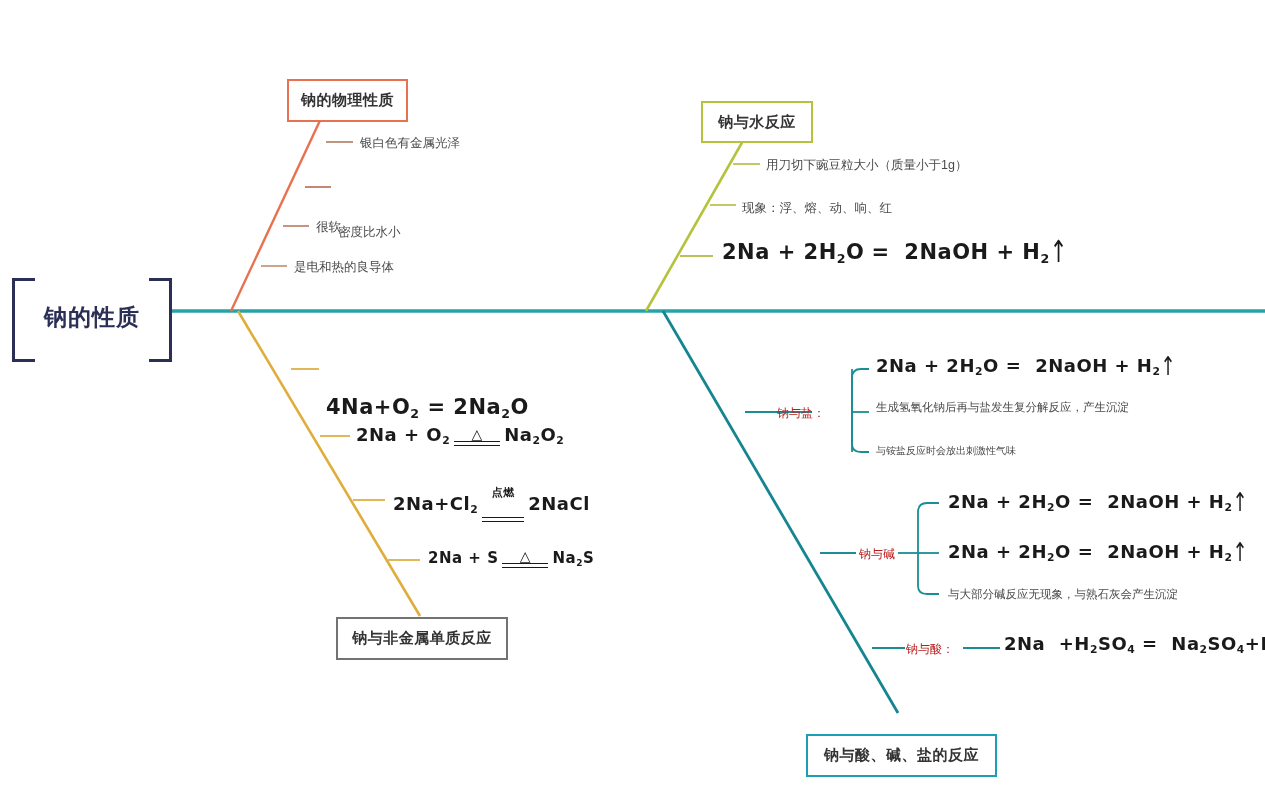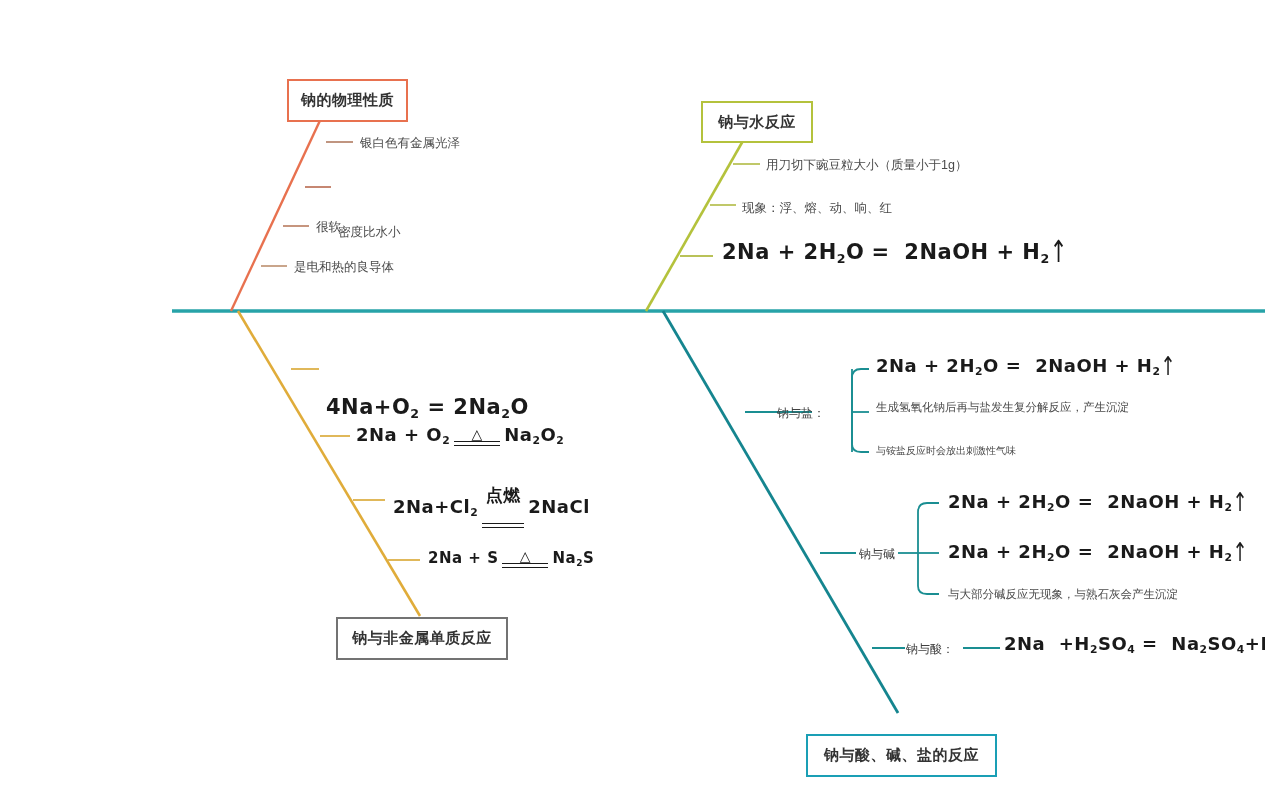--- a/index.html
+++ b/index.html
@@ -41,21 +41,21 @@
   .cat-nonmetal{left:336px;top:596px;width:168px;height:39px;border:2px solid #737373;}
   .cat-acid{left:806px;top:713px;width:187px;height:39px;border:2px solid #1a9fb5;}
 
   
   .leaf{
     position:absolute;white-space:nowrap;
     font-size:12.5px;color:#4a4a4a;
     line-height:1.45;
   }
   .leaf.wrap{white-space:normal;}
-  .leaf.sub-label{color:#404040;font-size:12px;}
+  .leaf.sub-label{color:#b91c1c;font-size:12px;}
 
   
   .eq{
     position:absolute;white-space:nowrap;color:#1a1a1a;
     font-family:"DejaVu Sans",sans-serif;
     font-weight:bold;letter-spacing:0.5px;
   }
   .eq sub{font-size:60%;vertical-align:-0.28em;font-weight:bold;}
   .eq .sp{display:inline-block;width:7px;}
   .eq .up{display:inline-block;transform:scaleY(1.45);font-weight:normal;}
@@ -63,21 +63,21 @@
   .eq-mid{font-size:18px;}
   .eq-small{font-size:15px;}
 
   
   .cond{
     display:inline-block;position:relative;
     vertical-align:middle;text-align:center;
     margin:0 4px;
   }
   .cond .cond-txt{
-    display:block;font-size:17px;font-weight:bold;line-height:1;
+    display:block;font-size:11px;font-weight:bold;line-height:1;
     color:#1a1a1a;padding-bottom:19px;
   }
   .cond .cond-rule{
     display:block;border-top:1.6px solid #1a1a1a;border-bottom:1.6px solid #1a1a1a;
     height:3px;
   }
   .cond.w-wide .cond-rule{width:46px;}
   .cond.w-narrow .cond-rule{width:42px;}
   .cond .tri{font-size:14px;font-weight:normal;display:block;line-height:1;}
 </style>
@@ -118,20 +118,25 @@
     <line x1="820" y1="553" x2="856" y2="553" stroke="#1a8e92" stroke-width="1.8"></line>
     <path d="M918 553 L918 512 Q918 503 927 503 L939 503" fill="none" stroke="#1a8e92" stroke-width="1.8"></path>
     <path d="M918 553 L918 586 Q918 594 927 594 L939 594" fill="none" stroke="#1a8e92" stroke-width="1.8"></path>
     <line x1="918" y1="553" x2="939" y2="553" stroke="#1a8e92" stroke-width="1.8"></line>
     <line x1="898" y1="553" x2="918" y2="553" stroke="#1a8e92" stroke-width="1.8"></line>
 
     <line x1="872" y1="648" x2="905" y2="648" stroke="#1a8e92" stroke-width="1.8"></line>
     <line x1="963" y1="648" x2="1000" y2="648" stroke="#1a8e92" stroke-width="1.8"></line>
   </svg>
 
+  <div class="root-topic">
+    <span class="bracket left"></span>
+    <span class="root-label">钠的性质</span>
+    <span class="bracket right"></span>
+  </div>
 
   <div class="cat-box cat-physical">
     <span>钠的物理性质</span>
   </div>
 
   <div class="cat-box cat-water">
     <span>钠与水反应</span>
   </div>
 
   <div class="cat-box cat-nonmetal">

